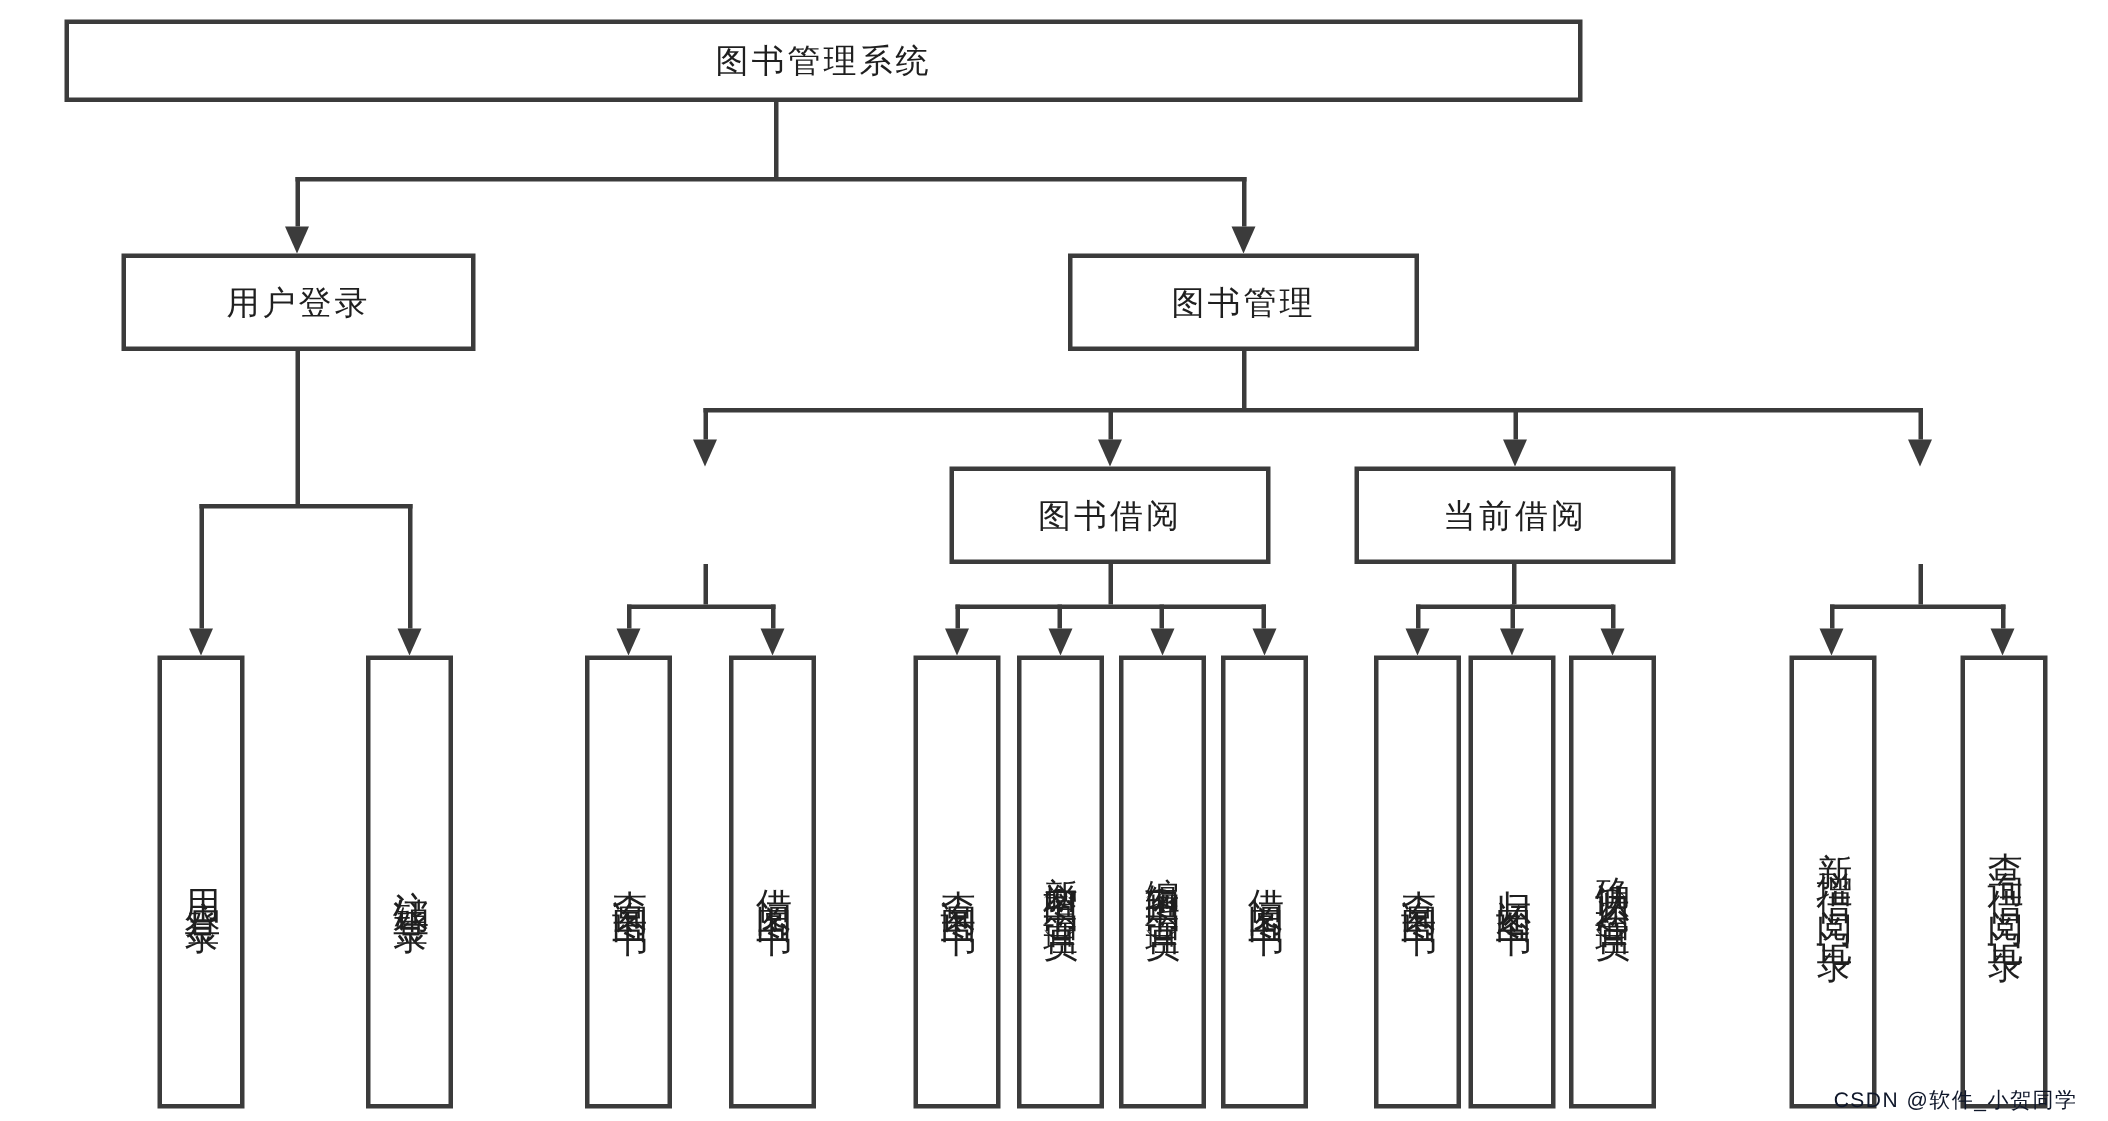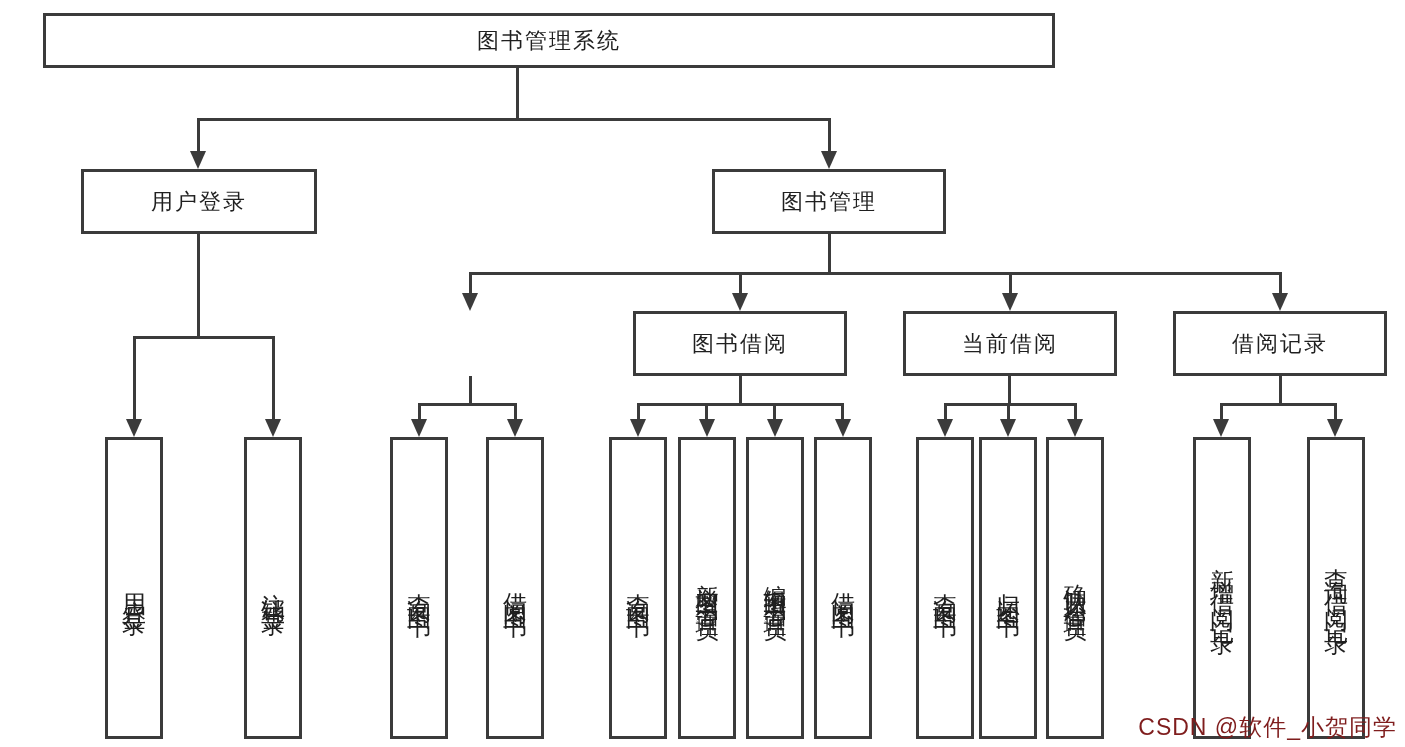--- a/index.html
+++ b/index.html
@@ -45,25 +45,25 @@
   .arrow {
     position: absolute;
     width: 0; height: 0;
     border-left: 8px solid transparent;
     border-right: 8px solid transparent;
     border-top: 18px solid #3b3b3b;
   }
 
   .watermark {
     position: absolute;
-    right: 8px;
+    right: 20px;
     bottom: 4px;
-    font-size: 23px;
+    font-size: 14px;
     letter-spacing: 1px;
-    color: #7f1d1d;
+    color: #0f172a;
   }
 </style>
 </head>
 <body>
 
 <div class="canvas">
 
   <div class="box h root" style="left:12px;top:13px;width:1012px;height:55px">
     <span>图书管理系统</span>
   </div>
@@ -98,23 +98,20 @@
   <div class="stub" style="left:1009px;top:272px;height:21px"></div>
   <div class="arrow" style="left:1002px;top:293px"></div>
   <div class="stub" style="left:1279px;top:272px;height:21px"></div>
   <div class="arrow" style="left:1272px;top:293px"></div>
 
   <div class="box h lvl" style="left:903px;top:311px;width:214px;height:65px">
     <span>当前借阅</span>
   </div>
   <div class="box h lvl" style="left:633px;top:311px;width:214px;height:65px">
     <span>图书借阅</span>
-  </div>
-  <div class="box h lvl" style="left:1173px;top:311px;width:214px;height:65px">
-    <span>借阅记录</span>
   </div>
 
   <div class="vline" style="left:469px;top:376px;height:27px"></div>
   <div class="hline" style="left:418px;top:403px;width:99px"></div>
   <div class="stub" style="left:418px;top:403px;height:16px"></div>
   <div class="arrow" style="left:411px;top:419px"></div>
   <div class="stub" style="left:514px;top:403px;height:16px"></div>
   <div class="arrow" style="left:507px;top:419px"></div>
 
   <div class="vline" style="left:739px;top:376px;height:27px"></div>

